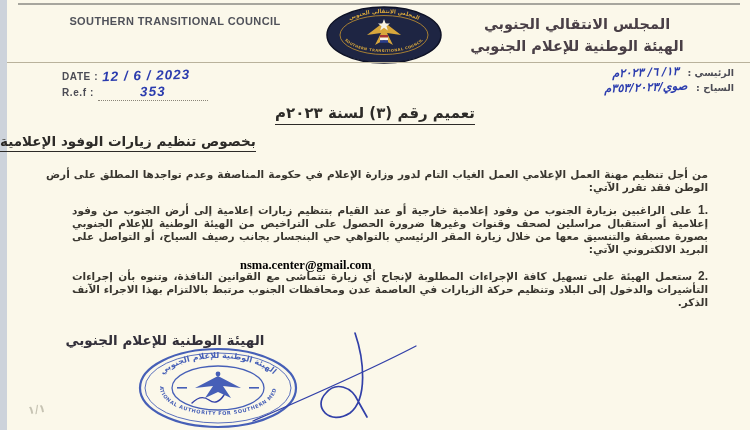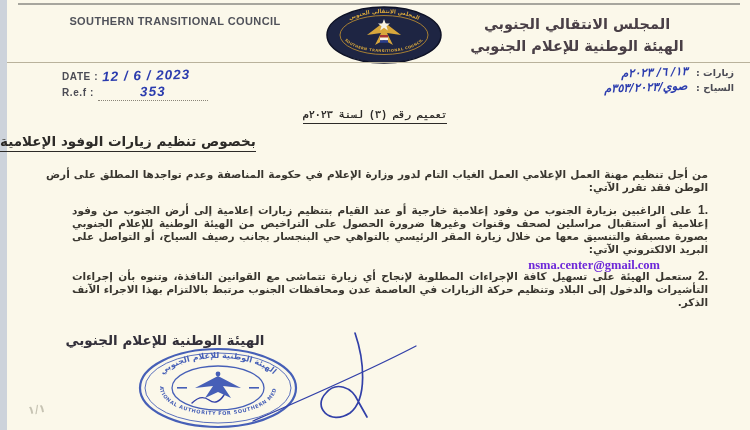--- a/index.html
+++ b/index.html
@@ -39,37 +39,37 @@
   }
   .hand-ar{display:inline-block;font-size:11.5px;transform:rotate(-2deg);margin-right:5px;}
 
   
   .title-wrap{position:absolute;top:103px;left:0;width:750px;text-align:center;}
   .subtitle-wrap{position:absolute;top:131px;left:0;width:750px;text-align:left;}
   .title-txt,.subtitle-txt{
     display:inline-block;direction:rtl;font-weight:bold;color:#2d2b28;
     border-bottom:1.6px solid #2d2b28;padding-bottom:2px;
   }
-  .title-txt{font-size:10px;font-family:Liberation Mono, monospace;}
+  .title-txt{font-size:15px;}
   .subtitle-txt{font-size:13.5px;}
 
   
   .body-txt{
     direction:rtl;text-align:justify;font-weight:bold;
     font-size:10.5px;line-height:13px;color:#39362f;
   }
   .intro{position:absolute;top:168px;right:42px;left:46px;}
   .item{position:absolute;right:42px;left:72px;}
   .item-1{top:204px;}
   .item-2{top:270px;}
   .num{direction:ltr;unicode-bidi:bidi-override;font-family:"Liberation Sans",sans-serif;
        font-size:12px;font-weight:bold;margin-left:6px;}
   .email-line{
-    position:absolute;top:258px;left:240px;width:420px;text-align:right;direction:ltr;
-    font-family:"Liberation Serif", serif;font-weight:bold;font-size:12.5px;color:#6d28d9;
+    position:absolute;top:258px;left:240px;width:420px;text-align:left;direction:ltr;
+    font-family:"Liberation Serif", serif;font-weight:bold;font-size:12.5px;color:#000000;
   }
 
   
   .sig-title{
     position:absolute;left:58px;top:332px;width:214px;text-align:center;direction:rtl;
     font-weight:bold;font-size:13.5px;color:#33303a;
   }
   .stamp{position:absolute;left:127px;top:346px;width:182px;height:84px;opacity:.88;}
   .sig-ink{position:absolute;left:130px;top:315px;width:320px;height:115px;}
   .page-mark{
@@ -122,21 +122,21 @@
       <span>DATE :</span>
       <span class="hand hand-en">12 / 6 / 2023</span>
     </div>
     <div>
       <span>R.e.f :</span><span class="ref-dots"><span class="hand hand-en">353</span></span>
     </div>
   </div>
 
   <div class="ref-ar">
     <div>
-      <span>زيارات :</span>
+      <span>الرئيسي :</span>
       <span class="hand hand-ar">١٣/ ٦/ ٢٠٢٣م</span>
     </div>
     <div>
       <span>السياح :</span>
       <span class="hand hand-ar">صوي/٣٥٣/٢٠٢٣م</span>
     </div>
   </div>
 
   <div class="title-wrap">
     <span class="title-txt">تعميم رقم (٣) لسنة ٢٠٢٣م</span>

